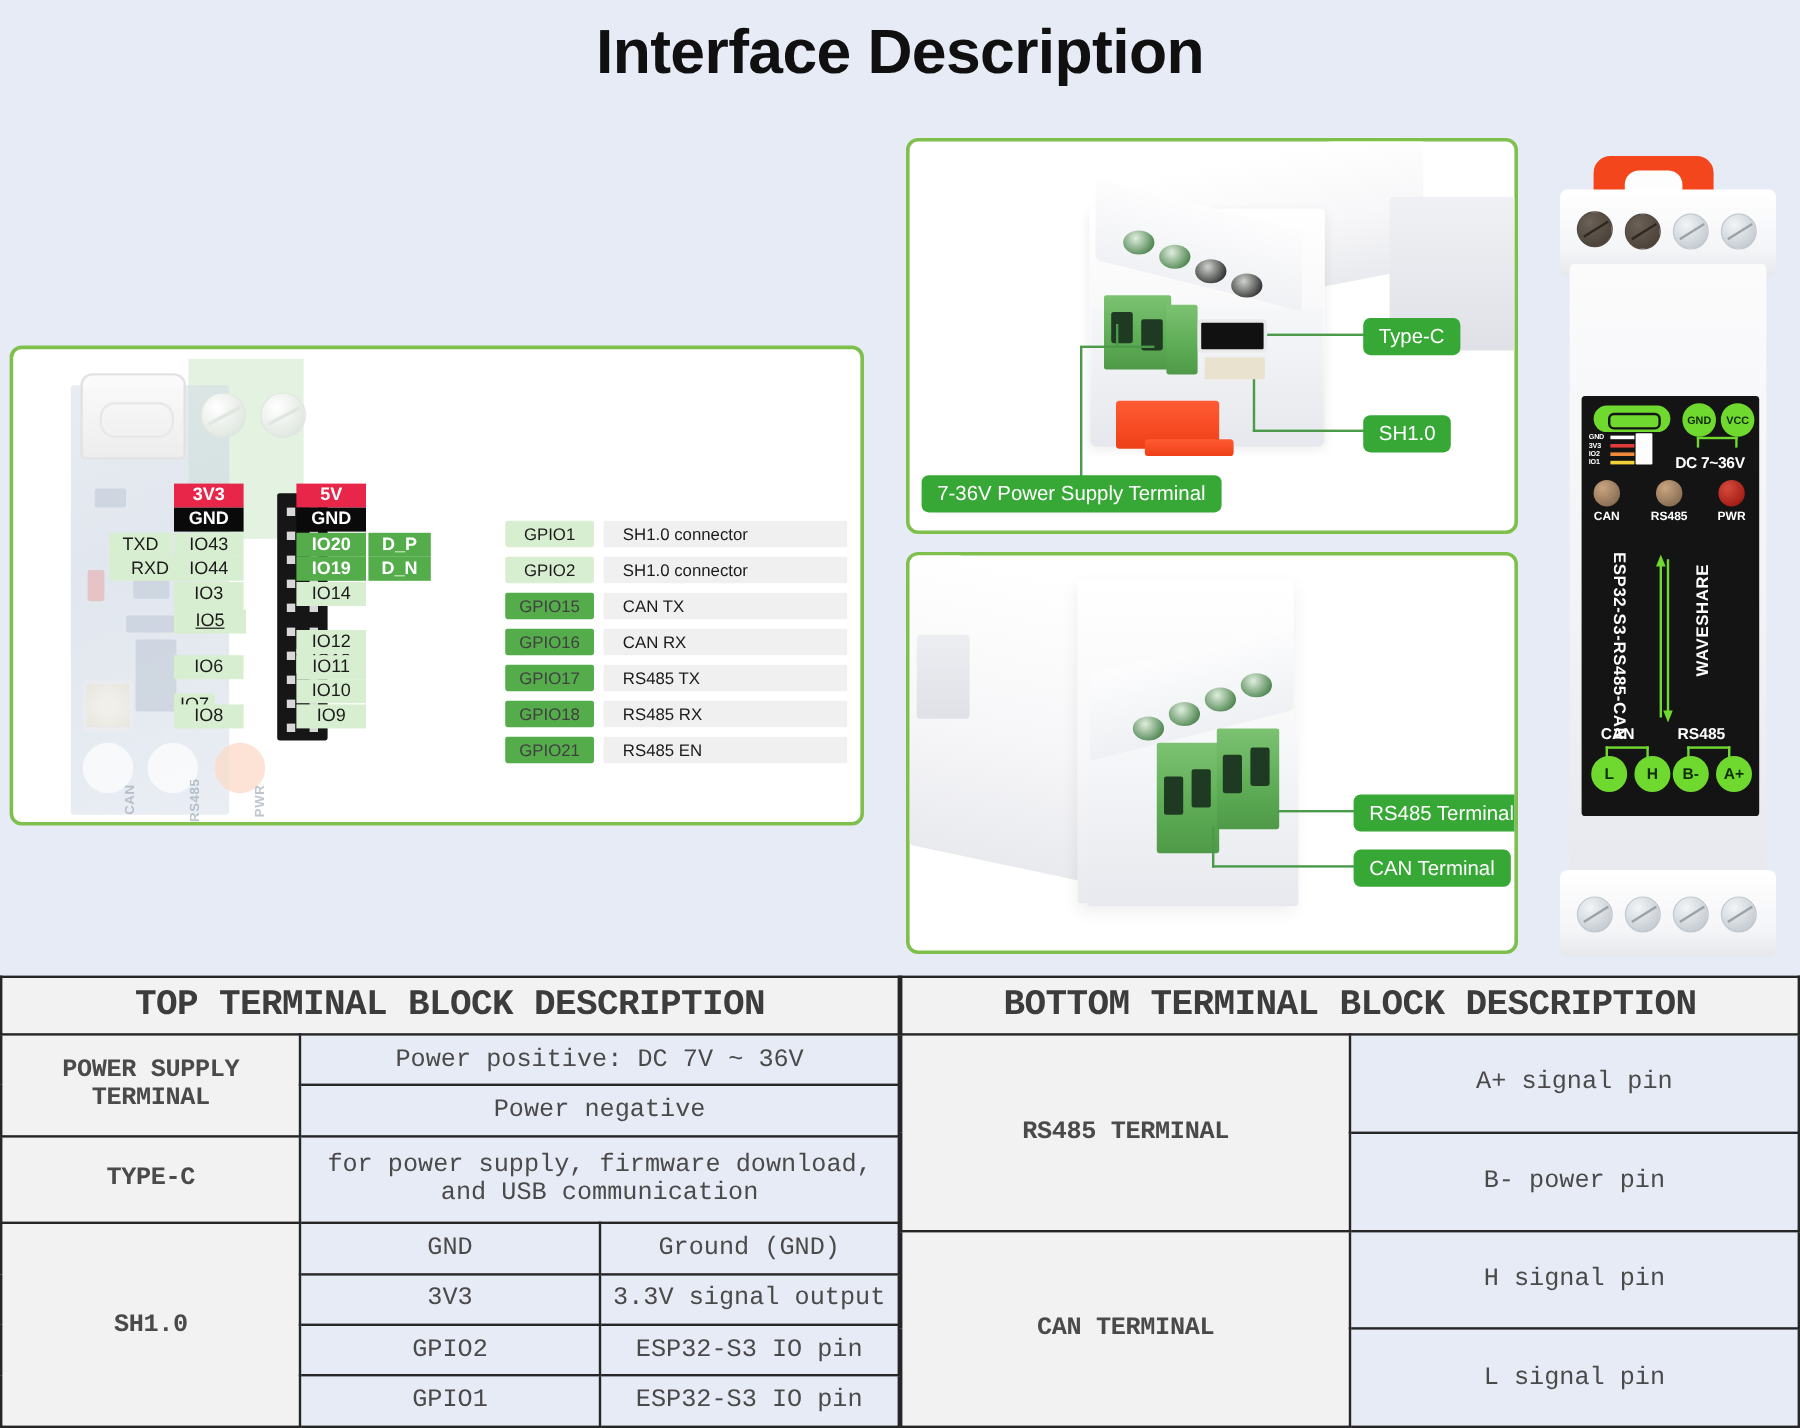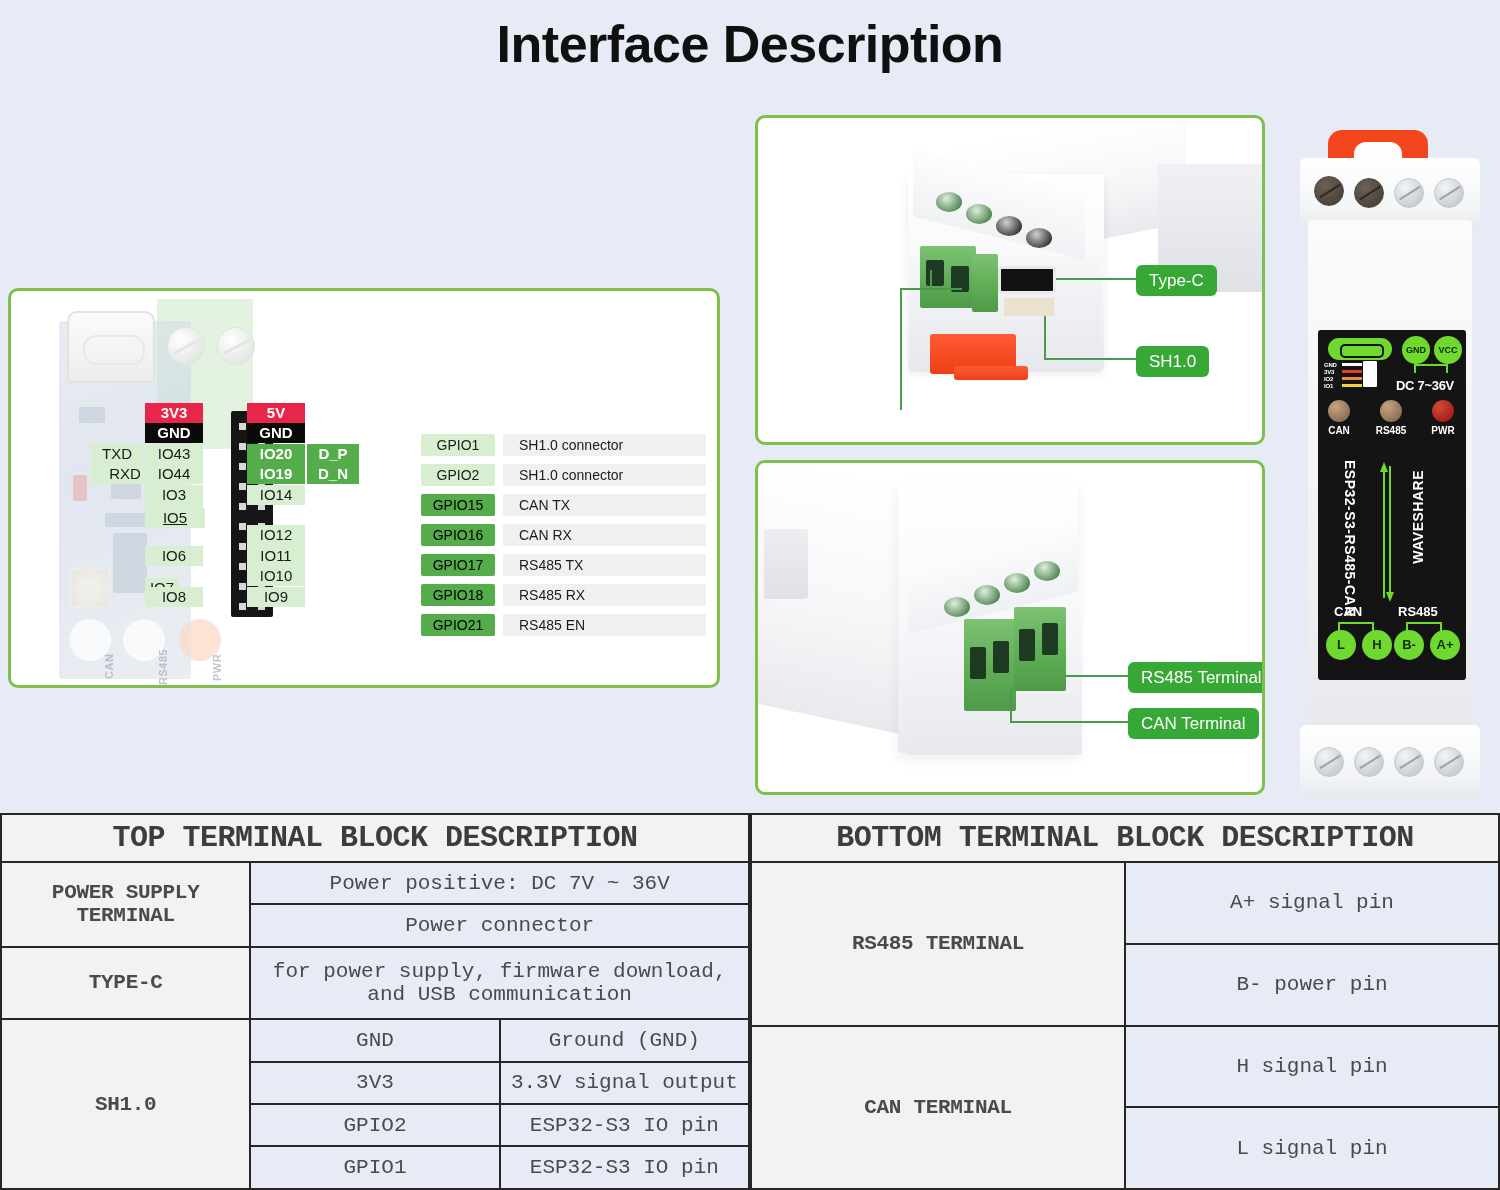--- a/index.html
+++ b/index.html
@@ -106,21 +106,21 @@
   .pl-plain{ background:#d8eed0; color:#1b1b1b; }
 
   
   #gpio-table { position:absolute; left:410px; top:143px; width:285px; }
   .gpio-row { display:flex; height:22px; margin-bottom:8px; }
   .gpio-key {
     width:74px; height:22px; line-height:22px; text-align:center;
     font-size:14px; border-radius:2px;
   }
   .gk-light { background:#d8eed0; color:#1b1b1b; }
-  .gk-dark  { background:#54ad4a; color:#000000;text-align:center; }
+  .gk-dark  { background:#54ad4a; color:#404040;text-align:center; }
   .gpio-val {
     flex:1; height:22px; line-height:22px; background:#f0f0f0;
     font-size:14px; color:#1b1b1b; padding-left:16px; margin-left:8px;
   }
 
   
   .dev { position:absolute; }
   .dev-body {
     background: linear-gradient(180deg,#ffffff 0%, #f7f7f9 55%, #e9eaee 100%);
     border-radius:3px;
@@ -413,20 +413,21 @@
 
   <div class="cline" style="left:298px;top:160px;width:82px;height:2px;"></div>
   <div class="cline" style="left:286px;top:198px;width:2px;height:44px;"></div>
   <div class="cline" style="left:286px;top:240px;width:94px;height:2px;"></div>
   <div class="cline" style="left:142px;top:170px;width:62px;height:2px;"></div>
   <div class="cline" style="left:142px;top:172px;width:2px;height:120px;"></div>
   <div class="cline" style="left:172px;top:152px;width:2px;height:20px;transform:rotate(0deg);"></div>
 
   <div class="callout" style="left:378px;top:147px;">Type-C</div>
   <div class="callout" style="left:378px;top:228px;">SH1.0</div>
+  <div class="callout" style="left:10px;top:278px;">7-36V Power Supply Terminal</div>
 </div>
 
 <div class="panel" id="panel-bottom">
   <div class="dev dev-body" style="left:0px;top:10px;width:180px;height:250px;transform:skewY(12deg);"></div>
   <div class="dev dev-body" style="left:6px;top:66px;width:44px;height:70px;background:linear-gradient(180deg,#eceef2,#dfe1e6);"></div>
   <div class="dev dev-body" style="left:140px;top:20px;width:180px;height:270px;box-shadow:0 6px 14px rgba(0,0,0,.07);"></div>
   <div class="dev dev-body" style="left:148px;top:150px;width:176px;height:142px;background:linear-gradient(180deg,#f7f8fa,#e7e9ee);"></div>
 
   <div class="dev" style="left:150px;top:78px;width:170px;height:72px;background:linear-gradient(180deg,#fdfdfe,#eef0f3);transform:skewY(-14deg);border-radius:4px;"></div>
   <div class="hole-top" style="left:186px;top:134px;width:26px;height:20px;"></div>
@@ -525,21 +526,21 @@
         <tr>
             <th colspan="3">TOP TERMINAL BLOCK DESCRIPTION</th>
           </tr>
       </thead>
       <tbody id="top-table-body">
           <tr>
             <td class="rowhdr" rowspan="2" style="width: 160px;">POWER SUPPLY TERMINAL</td>
             <td colspan="2">Power positive: DC 7V ~ 36V</td>
           </tr>
           <tr>
-            <td colspan="2">Power connector</td>
+            <td colspan="2">Power negative</td>
           </tr>
           <tr>
             <td class="rowhdr" rowspan="1" style="width: 160px;">TYPE-C</td>
             <td colspan="2">for power supply, firmware download, and USB communication</td>
           </tr>
           <tr>
             <td class="rowhdr" rowspan="4" style="width: 160px;">SH1.0</td>
             <td>GND</td>
             <td>Ground (GND)</td>
           </tr>

